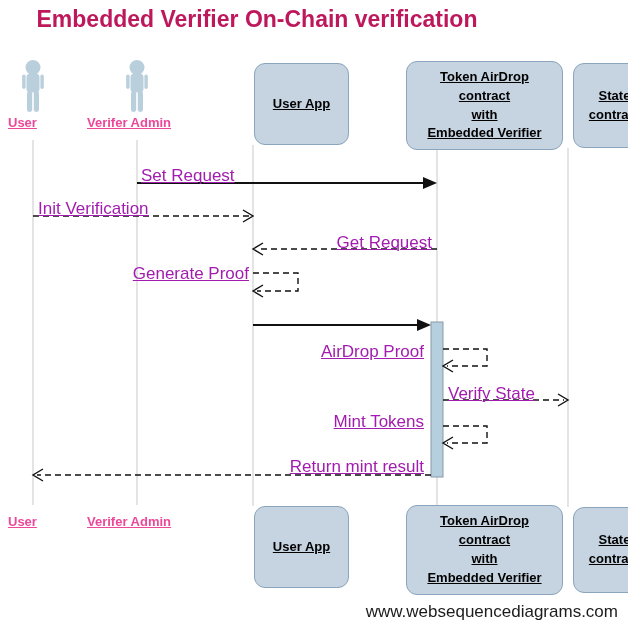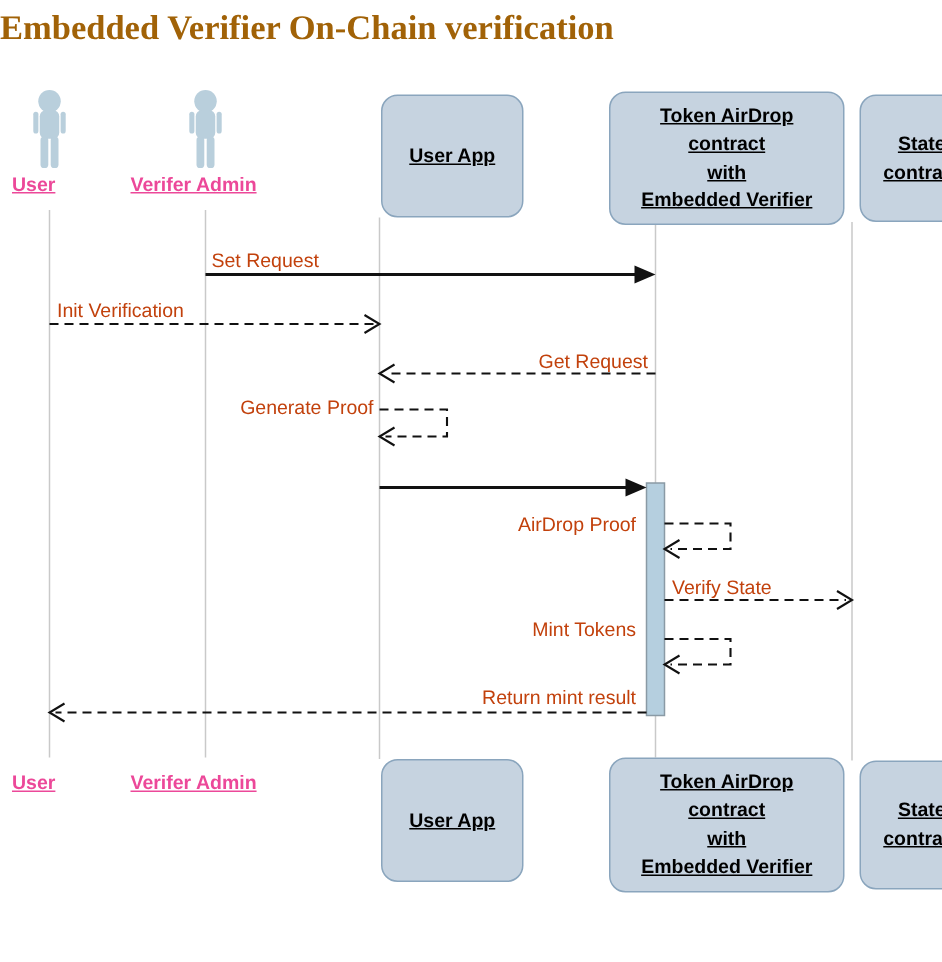--- a/index.html
+++ b/index.html
@@ -7,25 +7,25 @@
     position: relative;
     width: 628px;
     height: 641px;
     background: #ffffff;
     font-family: "Liberation Sans", sans-serif;
     overflow: hidden;
   }
   .title {
     position: absolute;
     left: 0; top: 6px; width: 514px;
+    text-align: center;
     font-size: 23px;
     font-weight: bold;
-    color: #a16207;
+    color: #be185d;
     letter-spacing: 0px;
-    font-family: Liberation Serif, serif;
   }
   svg.layer { position: absolute; left: 0; top: 0; }
   .pbox {
     position: absolute;
     background: #c6d3e0;
     border: 1.5px solid #8aa5bd;
     border-radius: 11px;
     display: flex;
     align-items: center;
     justify-content: center;
@@ -42,24 +42,25 @@
   .actor-label {
     position: absolute;
     text-align: left;
     font-size: 13px;
     font-weight: bold;
     color: #ec4899;
     text-decoration: underline;
   }
   .msg {
     position: absolute;
-    font-size: 13px;
+    font-size: 17px;
     font-weight: normal;
-    color: #c2410c;
+    color: #a21caf;
     white-space: nowrap;
+    text-decoration: underline;
   }
   .msg.right { text-align: right; }
   .footer {
     position: absolute;
     right: 10px;
     top: 602px;
     font-size: 17px;
     color: #1c1c1c;
   }
 </style>
@@ -151,14 +152,15 @@
   <div class="actor-label" style="left:87px; top:514px; width:100px;">Verifer Admin</div>
 
   <div class="pbox" style="left:206px; top:506px; width:95px; height:82px;">User App</div>
   <div class="pbox" style="left:358px; top:505px; width:157px; height:90px;">Token AirDrop
 contract
 with
 Embedded Verifier</div>
   <div class="pbox" style="left:525px; top:507px; width:83px; height:86px;">State
 contract</div>
 
+  <div class="footer">www.websequencediagrams.com</div>
 
 </div>
 
 </body></html>

